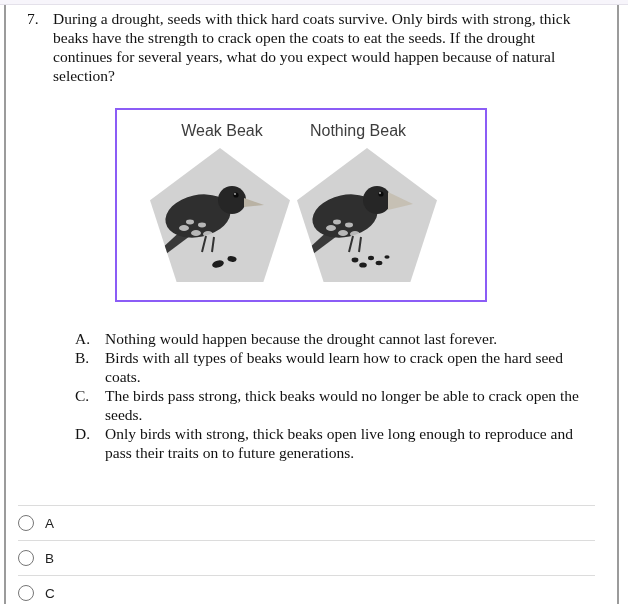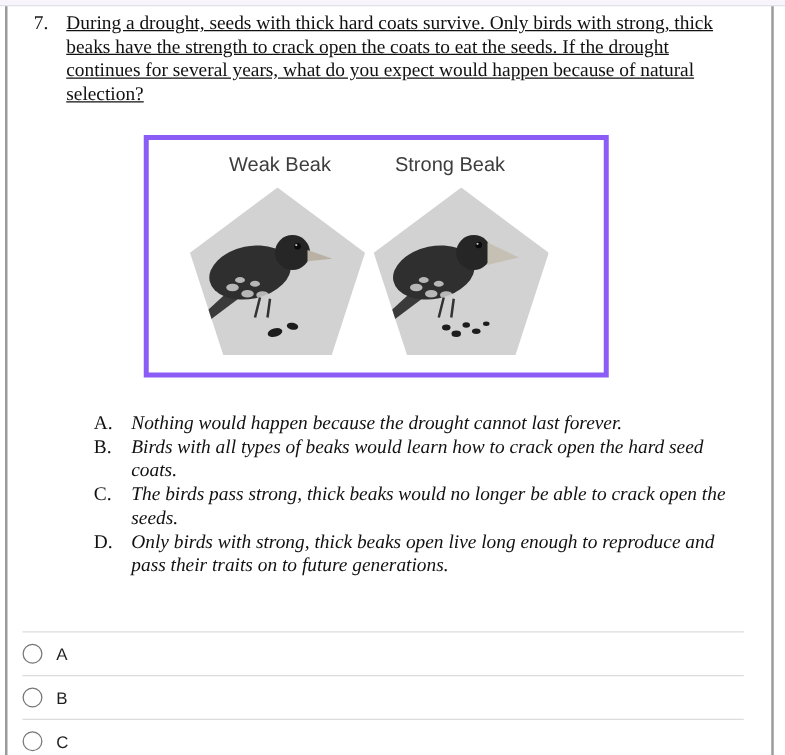--- a/index.html
+++ b/index.html
@@ -14,48 +14,48 @@
   .side-border.left { left:4px; }
   .side-border.right { left:617px; }
 
   
   .q-number {
     position:absolute; left:27px; top:9px;
     font-size:15.5px; line-height:19px;
   }
   .q-text {
     position:absolute; left:53px; top:9px; width:535px;
-    font-size:15.5px; line-height:19px;text-decoration:underline;
+    font-size:15.5px; line-height:19px;
   }
 
   
   .figure-box {
     position:absolute; left:115px; top:108px; width:372px; height:194px;
-    border:4px solid #8b5cf6; background:#ffffff;
+    border:2px solid #8b5cf6; background:#ffffff;
   }
   .fig-label {
     position:absolute; top:12px; width:150px; text-align:center;
     font-family:"Liberation Sans", sans-serif; font-size:16px; color:#3d3d3d;
   }
   .fig-label.weak { left:30px; }
   .fig-label.strong { left:166px; }
   .pentagon {
     position:absolute; top:38px; width:140px; height:134px;
     background:#d2d2d2;
     clip-path:polygon(50% 0%, 100% 39%, 81% 100%, 19% 100%, 0% 39%);
   }
   .pentagon.weak { left:33px; }
   .pentagon.strong { left:180px; }
   .pentagon svg { position:absolute; left:0; top:0; }
 
   
   .choices { position:absolute; left:75px; top:329px; width:512px; }
   .choice { display:flex; font-size:15.5px; line-height:19px; }
   .choice .letter { width:30px; flex:0 0 30px; }
-  .choice .ctext { flex:1;font-style:italic; }
+  .choice .ctext { flex:1; }
 
   
   .answers { position:absolute; left:18px; top:505px; width:577px; }
   .answer-row {
     height:35px; border-top:1px solid #dcdcdc;
     display:flex; align-items:center; gap:11px; cursor:pointer;
   }
   .radio-circle {
     width:16px; height:16px; border-radius:50%;
     border:1px solid #767676; background:#fff; flex:0 0 16px;
@@ -69,21 +69,21 @@
 
 <div class="top-strip"></div>
 <div class="side-border left"></div>
 <div class="side-border right"></div>
 
 <div class="q-number">7.</div>
 <div class="q-text">During a drought, seeds with thick hard coats survive. Only birds with strong, thick beaks have the strength to crack open the coats to eat the seeds. If the drought continues for several years, what do you expect would happen because of natural selection?</div>
 
 <div class="figure-box">
   <div class="fig-label weak">Weak Beak</div>
-  <div class="fig-label strong">Strong Beak</div>
+  <div class="fig-label strong">Nothing Beak</div>
 
   <div class="pentagon weak">
     <svg width="140" height="134" viewBox="0 0 140 134">
 
       <path d="M10 102 L34 80 L40 88 L16 106 Z" fill="#3a3a3a"></path>
 
       <ellipse cx="48" cy="68" rx="33" ry="21" fill="#2f2f2f" transform="rotate(-12 48 68)"></ellipse>
 
       <circle cx="82" cy="52" r="14" fill="#262626"></circle>
 

